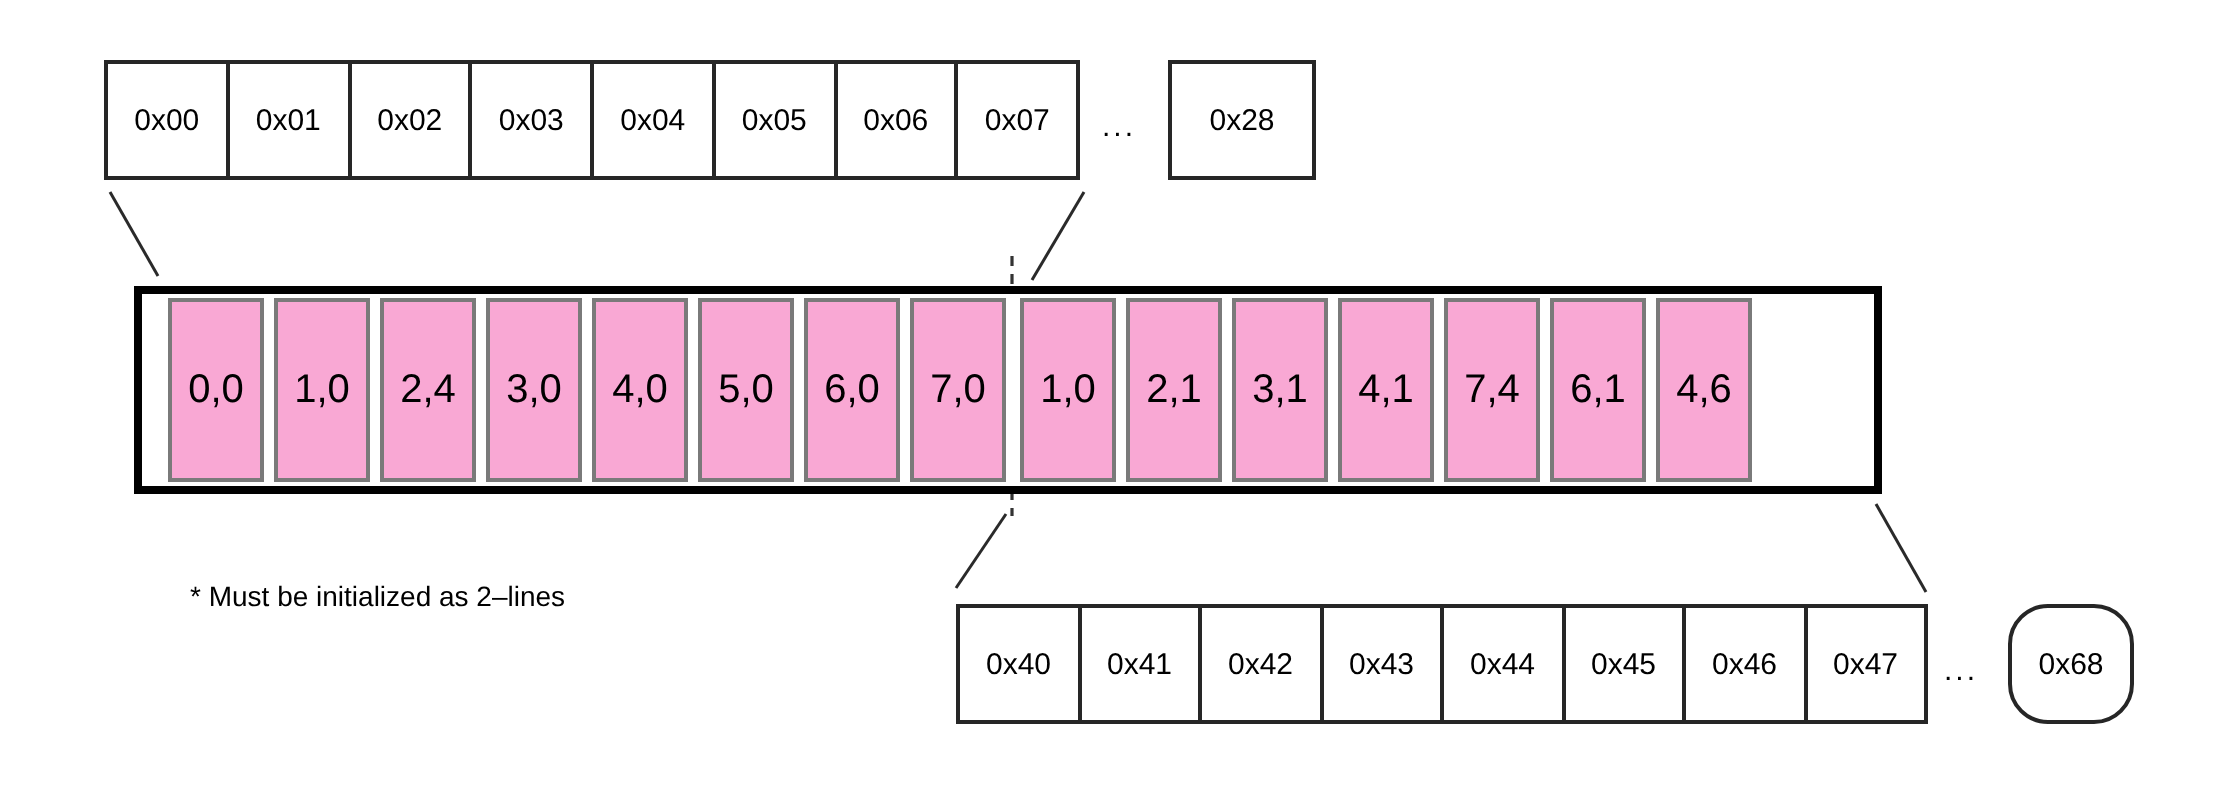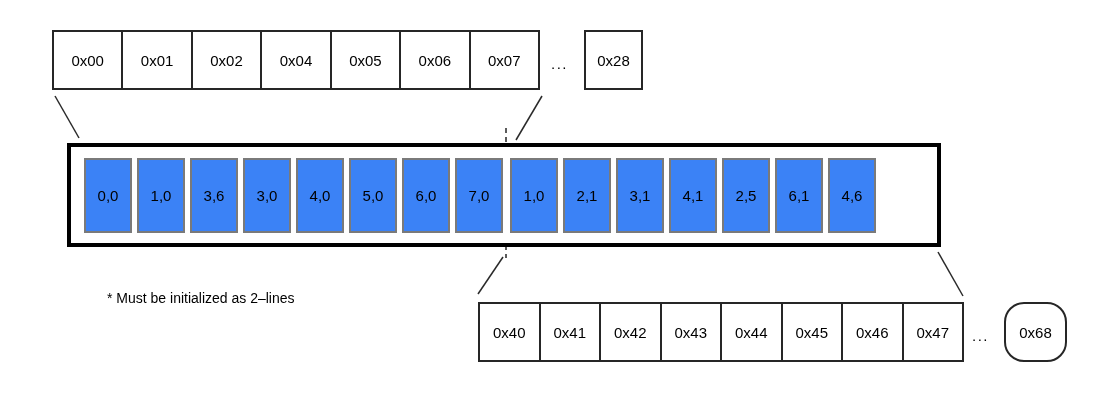--- a/index.html
+++ b/index.html
@@ -44,21 +44,21 @@
     position: absolute;
     height: 60px;
     border: 2px solid #262626;
     box-sizing: border-box;
     display: flex;
     align-items: center;
     justify-content: center;
     font-size: 15px;
     background: #ffffff;
   }
-  .tail-top { left: 584px; top: 30px; width: 59px; }
+  .tail-top { left: 584px; top: 30px; width: 74px; }
   .tail-bottom { left: 1004px; top: 302px; width: 63px; border-radius: 20px; }
   
   .dots {
     position: absolute;
     font-size: 15px;
     letter-spacing: 1.5px;
   }
   .dots-top { left: 551px; top: 55px; }
   .dots-bottom { left: 972px; top: 327px; }
   
@@ -67,81 +67,81 @@
     left: 67px; top: 143px;
     width: 874px; height: 104px;
     border: 4px solid #000000;
     box-sizing: border-box;
     display: flex;
     align-items: center;
     background: #ffffff;
   }
   .mcell {
     flex: none;
-    width: 48px; height: 75px;
+    width: 48px; height: 92px;
     box-sizing: border-box;
     border: 2px solid #7a7a7a;
     display: flex;
     align-items: center;
     justify-content: center;
-    font-size: 15px;
+    font-size: 20px;
     margin-left: 5px;
-    background: #3b82f6;
+    background: #f9a8d4;
     white-space: nowrap;
   }
   .mcell:first-child { margin-left: 13px; }
   .mcell.after-split { margin-left: 7px; }
   
   .note {
     position: absolute;
     left: 95px; top: 290px;
     font-size: 14px;
     white-space: nowrap;
-    margin-left: 12px;
   }
 </style>
 </head>
 <body>
 
 <div class="canvas">
 
   <svg class="overlay" viewBox="0 0 1113 400">
     <line x1="55" y1="96" x2="79" y2="138" stroke="#2a2a2a" stroke-width="1.5"></line>
     <line x1="542" y1="96" x2="516" y2="140" stroke="#2a2a2a" stroke-width="1.5"></line>
     <line x1="503" y1="257" x2="478" y2="294" stroke="#2a2a2a" stroke-width="1.5"></line>
     <line x1="938" y1="252" x2="963" y2="296" stroke="#2a2a2a" stroke-width="1.5"></line>
     <line x1="506" y1="128" x2="506" y2="258" stroke="#333333" stroke-width="1.6" stroke-dasharray="5 4"></line>
   </svg>
 
   <div class="addr-row row-top">
     <div class="acell">0x00</div>
     <div class="acell">0x01</div>
     <div class="acell">0x02</div>
+    <div class="acell">0x03</div>
     <div class="acell">0x04</div>
     <div class="acell">0x05</div>
     <div class="acell">0x06</div>
     <div class="acell">0x07</div>
   </div>
   <span class="dots dots-top">...</span>
   <div class="tail tail-top">0x28</div>
 
   <div class="lcd-box">
     <div class="mcell">0,0</div>
     <div class="mcell">1,0</div>
-    <div class="mcell">3,6</div>
+    <div class="mcell">2,4</div>
     <div class="mcell">3,0</div>
     <div class="mcell">4,0</div>
     <div class="mcell">5,0</div>
     <div class="mcell">6,0</div>
     <div class="mcell">7,0</div>
     <div class="mcell after-split">1,0</div>
     <div class="mcell">2,1</div>
     <div class="mcell">3,1</div>
     <div class="mcell">4,1</div>
-    <div class="mcell">2,5</div>
+    <div class="mcell">7,4</div>
     <div class="mcell">6,1</div>
     <div class="mcell">4,6</div>
   </div>
 
   <div class="note">* Must be initialized as 2–lines</div>
 
   <div class="addr-row row-bottom">
     <div class="acell">0x40</div>
     <div class="acell">0x41</div>
     <div class="acell">0x42</div>

